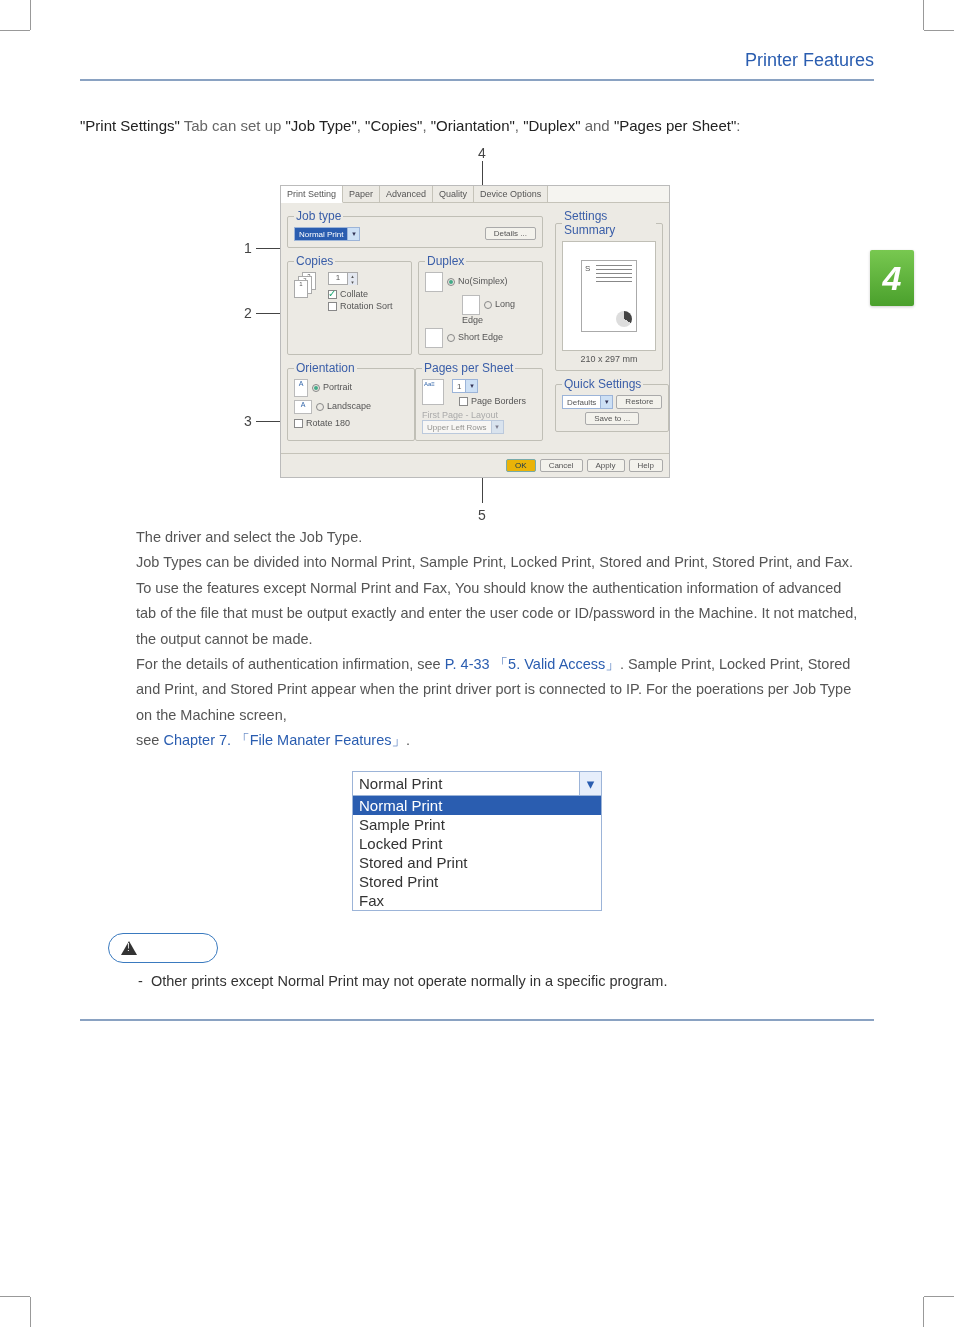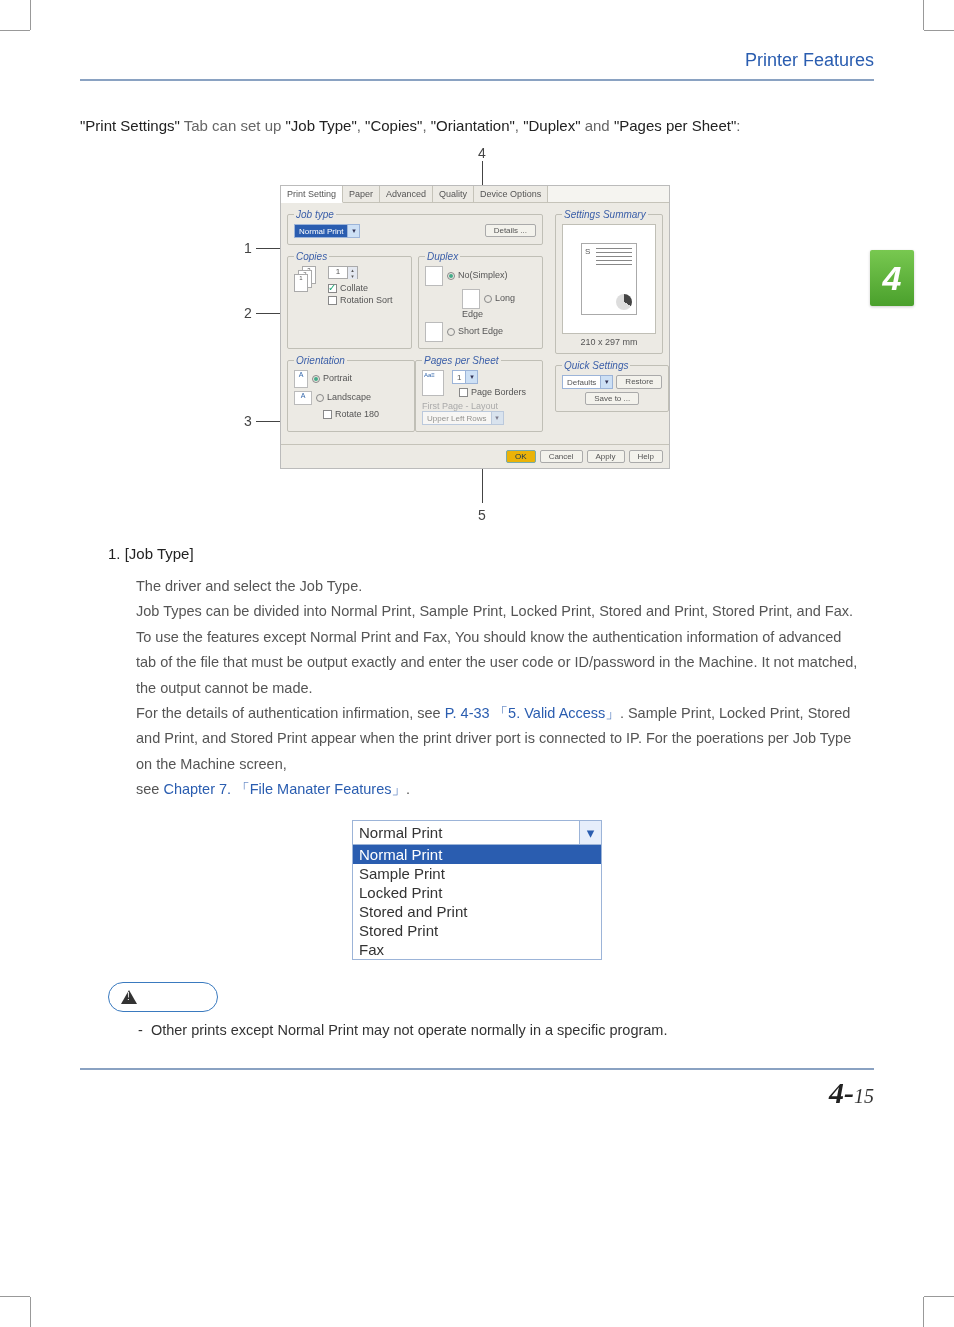--- a/index.html
+++ b/index.html
@@ -91,21 +91,21 @@
     font-size: 9px;
     color: #555;
   }
   .tabs { display:flex; background:#f5f4f0; border-bottom:1px solid #c5c3b9; }
   .tab { padding: 3px 6px; border-right:1px solid #c5c3b9; background:#eceae4; }
   .tab.active { background:#fff; border-bottom:1px solid #fff; margin-bottom:-1px; }
   .panel-body { display:flex; }
   .left-col { flex:1; padding:6px; }
   .right-col { width:120px; padding:6px; }
   fieldset.fs { border:1px solid #c0bfb6; border-radius:2px; margin:0 0 6px 0; padding:4px 6px 6px 6px; }
-  legend.lg { color:#3a5ea8; font-size:10px; padding:0 2px;font-style:italic; }
+  legend.lg { color:#3a5ea8; font-size:12px; padding:0 2px; }
   .drop { display:inline-flex; align-items:center; border:1px solid #9cb4d8; background:#fff; height:14px; }
   .drop .txt { padding:0 4px; font-size:8px; }
   .drop .arr { width:12px; height:12px; background:#cde0f5; display:flex; align-items:center; justify-content:center; font-size:7px; color:#335; border-left:1px solid #9cb4d8;}
   .btn-s { border:1px solid #aaa; background:#f3f2ec; padding:1px 8px; font-size:8px; border-radius:2px; display:inline-block; }
   .mini-icon { display:inline-block; width:18px; height:20px; border:1px solid #bbb; background:#fff; margin-right:4px; vertical-align:middle;}
   .radio { display:inline-block; width:8px; height:8px; border:1px solid #888; border-radius:50%; margin-right:3px; vertical-align:middle; position:relative;}
   .radio.sel::after{content:'';position:absolute;inset:1px;border-radius:50%;background:#4a8;}
   .chk { display:inline-block; width:9px; height:9px; border:1px solid #888; background:#fff; margin-right:3px; vertical-align:middle; position:relative;}
   .chk.sel::after{content:'✓';position:absolute;top:-3px;left:-1px;font-size:10px;color:#2a7;}
   .spin { display:inline-flex; border:1px solid #aaa; height:13px; }
@@ -249,21 +249,21 @@
               <div style="margin-top:3px;padding-left:37px;"><span class="mini-icon"></span><span class="radio"></span><span>Long Edge</span></div>
               <div style="margin-top:3px;"><span class="mini-icon"></span><span class="radio"></span><span>Short Edge</span></div>
             </fieldset>
           </div>
 
           <div style="display:flex; gap:0;">
             <fieldset class="fs" style="flex:1">
               <legend class="lg">Orientation</legend>
               <div><span class="mini-icon" style="width:14px;height:18px;text-align:center;font-size:7px;color:#36a;">A</span><span class="radio sel"></span><span>Portrait</span></div>
               <div style="margin-top:3px;"><span class="mini-icon" style="width:18px;height:14px;text-align:center;font-size:7px;color:#36a;">A</span><span class="radio"></span><span>Landscape</span></div>
-              <div style="margin-top:4px; text-align:center;"><span class="chk"></span><span>Rotate 180</span></div>
+              <div style="margin-top:4px; text-align:left;"><span class="chk"></span><span>Rotate 180</span></div>
             </fieldset>
             <fieldset class="fs" style="flex:1">
               <legend class="lg">Pages per Sheet</legend>
               <div style="display:flex; gap:4px; align-items:flex-start;">
                 <span class="mini-icon" style="width:22px;height:26px;font-size:6px;color:#36a;padding:1px;">Aa≡<br></span>
                 <div>
                   <span class="drop">
                       <span class="txt">1</span>
                       <span class="arr">▾</span>
                     </span>
@@ -312,21 +312,20 @@
       <div class="dlg-bottom">
         <span class="btn-s ok">OK</span>
         <span class="btn-s">Cancel</span>
         <span class="btn-s">Apply</span>
         <span class="btn-s">Help</span>
       </div>
     </div>
   </div>
 
   
-  <div class="item-head">1. [Job Type]</div>
   <div class="para">
     <span>The driver and select the Job Type.</span><br>
     <span>Job Types can be divided into Normal Print, Sample Print, Locked Print, Stored and Print, Stored Print, and Fax. To use the features except Normal Print and Fax, You should know the authentication information of advanced tab of the file that must be output exactly and enter the user code or ID/password in the Machine. It not matched, the output cannot be made.</span><br>
     <span>For the details of authentication infirmation, see </span><span class="link">P. 4-33 「5. Valid Access」</span><span>. Sample Print, Locked Print, Stored and Print, and Stored Print appear when the print driver port is connected to IP. For the poerations per Job Type on the Machine screen,</span><br>
     <span>see </span><span class="link">Chapter 7. 「File Manater Features」</span><span>.</span>
   </div>
 
   
   <div class="dd-demo">
     <div class="dd-top">
@@ -345,16 +344,13 @@
 
   
   <div class="caution">
     <span class="tri"></span>
   </div>
   <div class="caution-text">
     -&nbsp;&nbsp;<span>Other prints except Normal Print may not operate normally in a specific program.</span>
   </div>
 
   <hr class="footer-line">
-  <div class="page-num">
-    <span class="big">4-</span><span class="small">15</span>
-  </div>
 </div>
 
 </body></html>

